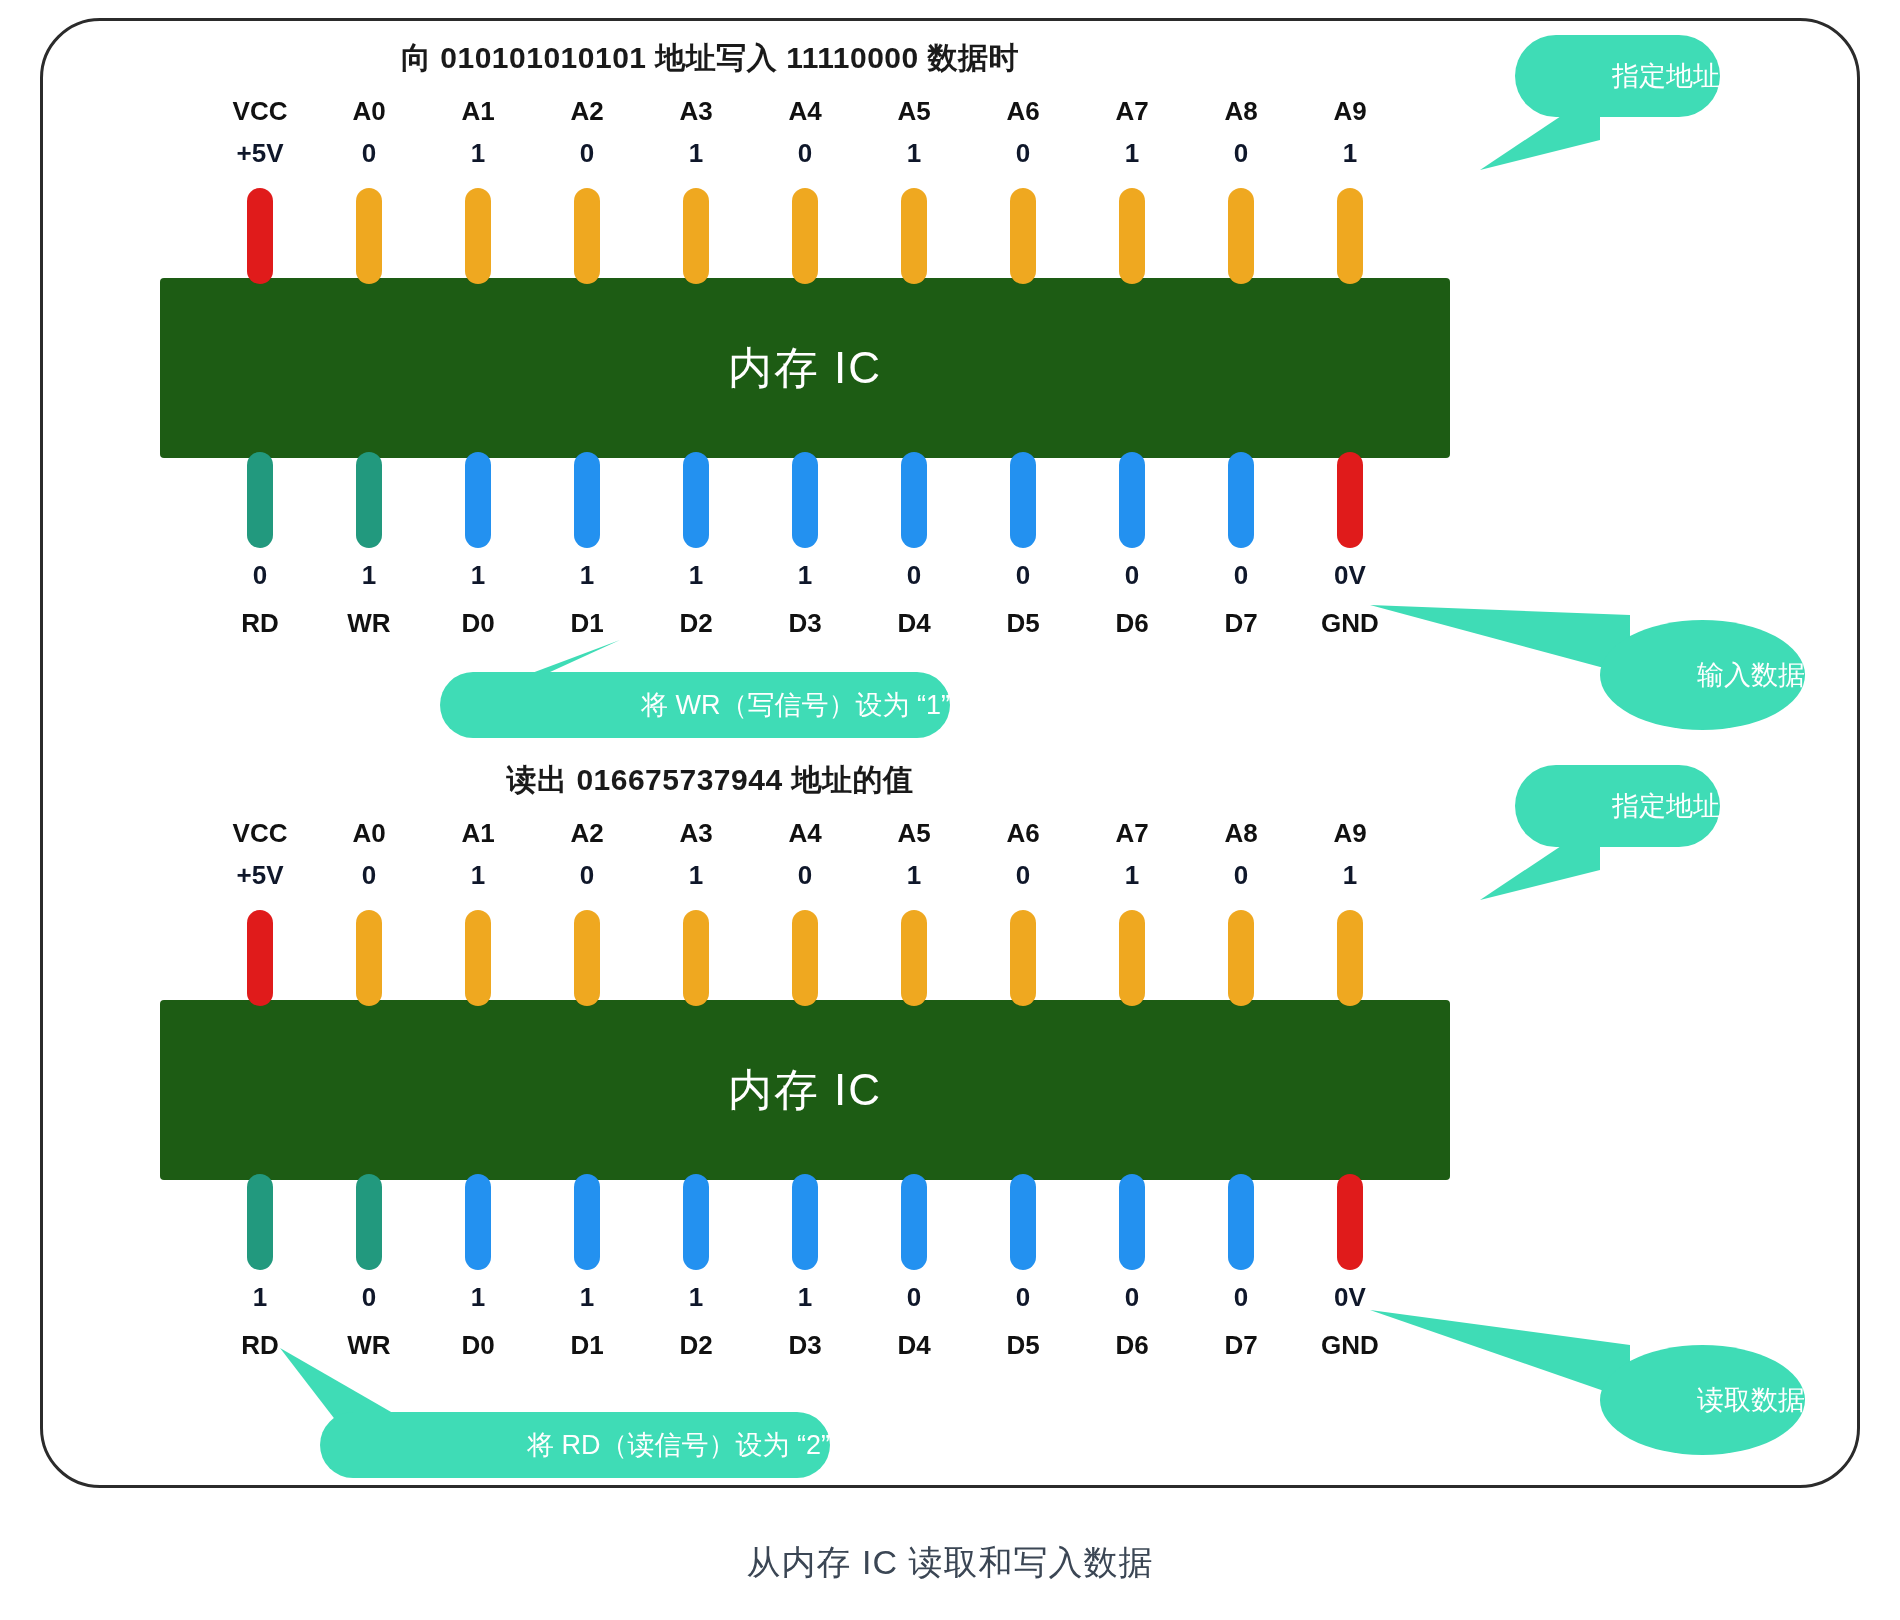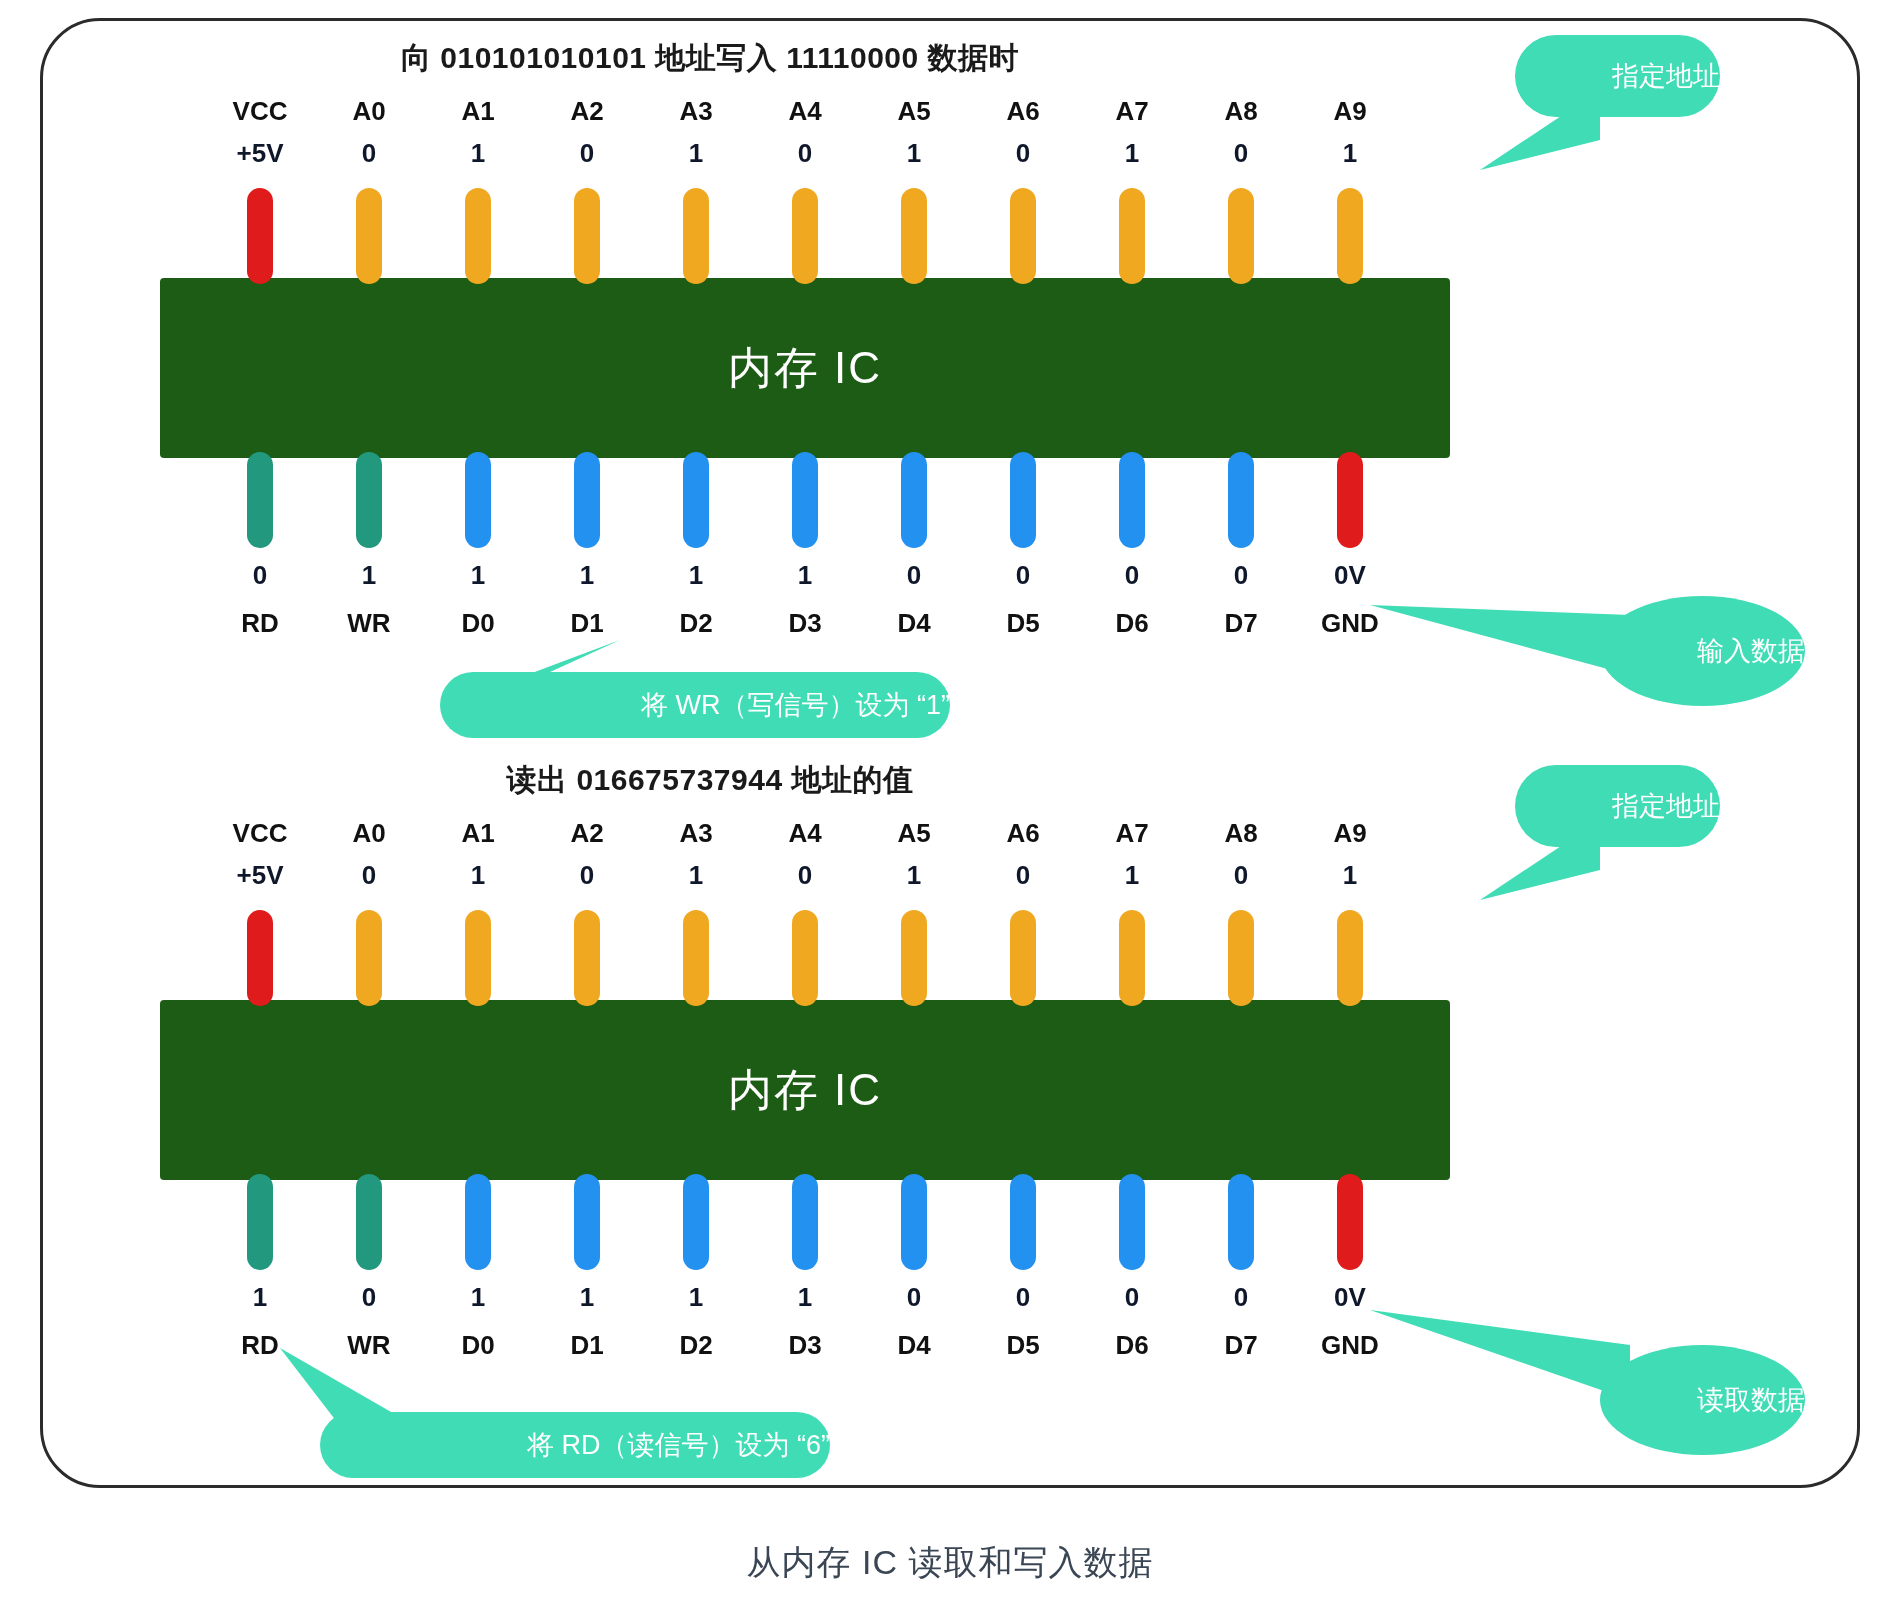--- a/index.html
+++ b/index.html
@@ -210,21 +210,21 @@
       </div>
   </div>
 
   <div class="callout" style="left:1515px; top:35px; width:205px; height:82px;">
     <span>指定地址</span>
   </div>
   <svg class="tail" style="left:1480px; top:85px; width:120px; height:100px;" viewBox="0 0 120 100">
     <polygon points="120,5 120,55 0,85" fill="#3fdcb6"></polygon>
   </svg>
 
-  <div class="callout" style="left:1600px; top:596px; width:205px; height:110px; border-radius:52%;">
+  <div class="callout" style="left:1600px; top:620px; width:205px; height:110px; border-radius:52%;">
     <span>输入数据</span>
   </div>
   <svg class="tail" style="left:1370px; top:580px; width:260px; height:110px;" viewBox="0 0 260 110">
     <polygon points="260,35 260,95 0,25" fill="#3fdcb6"></polygon>
   </svg>
 
   <div class="callout small" style="left:440px; top:672px; width:510px; height:66px; border-radius:40px;">
     <span>将 WR（写信号）设为 “1”</span>
   </div>
   <svg class="tail" style="left:400px; top:640px; width:220px; height:70px;" viewBox="0 0 220 70">
@@ -319,21 +319,21 @@
   </svg>
 
   <div class="callout" style="left:1600px; top:1345px; width:205px; height:110px; border-radius:52%;">
     <span>读取数据</span>
   </div>
   <svg class="tail" style="left:1370px; top:1290px; width:260px; height:120px;" viewBox="0 0 260 120">
     <polygon points="260,55 260,110 0,20" fill="#3fdcb6"></polygon>
   </svg>
 
   <div class="callout small" style="left:320px; top:1412px; width:510px; height:66px; border-radius:40px;">
-    <span>将 RD（读信号）设为 “6”</span>
+    <span>将 RD（读信号）设为 “2”</span>
   </div>
   <svg class="tail" style="left:280px; top:1348px; width:200px; height:90px;" viewBox="0 0 200 90">
     <polygon points="0,0 125,72 60,78" fill="#3fdcb6"></polygon>
   </svg>
 
   <div class="footer-caption">从内存 IC 读取和写入数据</div>
 
 </div>
 
 </body></html>

